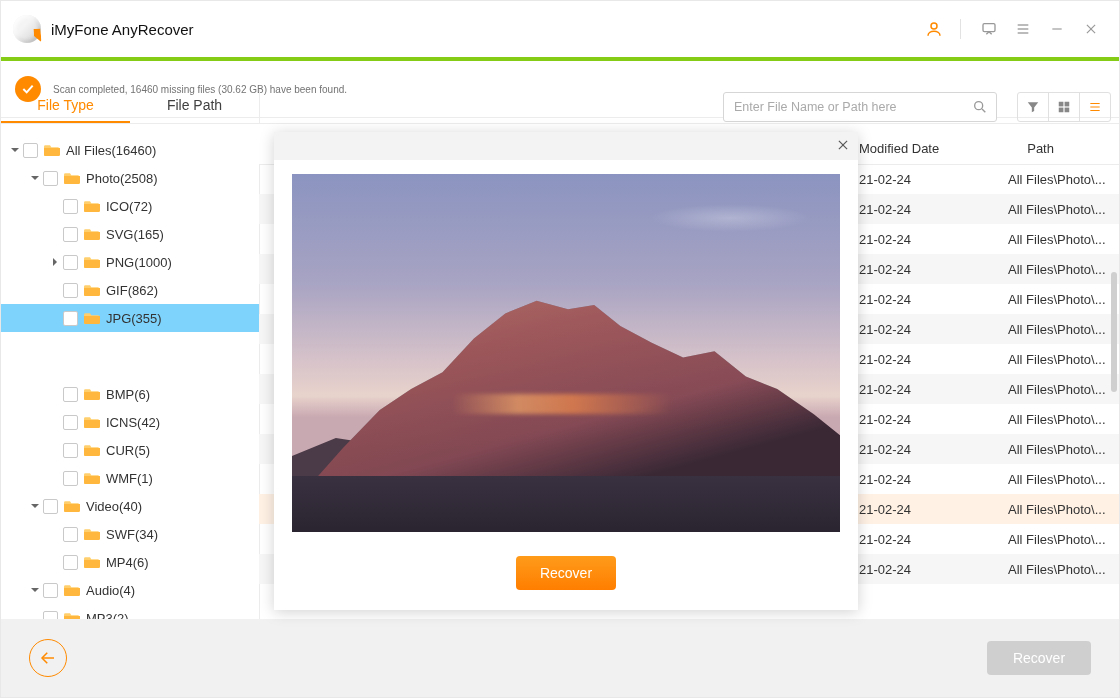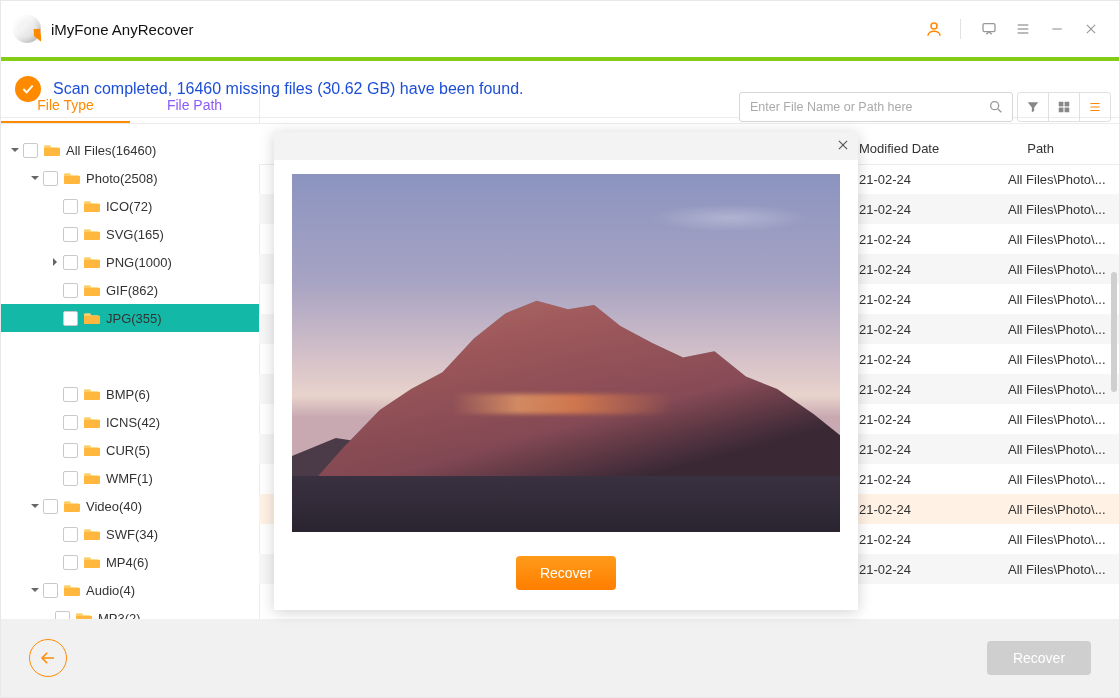--- a/index.html
+++ b/index.html
@@ -8,38 +8,38 @@
 .logo{width:28px;height:28px;border-radius:50%;background:linear-gradient(135deg,#f4f4f4 40%,#dcdcdc 80%);position:relative;margin-right:10px;box-shadow:inset 2px 2px 4px rgba(255,255,255,.9),inset -2px -2px 4px rgba(0,0,0,.15)}
 .logo::after{content:"";position:absolute;right:0;bottom:0;width:14px;height:14px;border-right:7px solid #ff8a00;border-bottom:7px solid transparent;box-sizing:border-box;transform:rotate(-5deg);border-radius:0 0 3px 0}
 .apptitle{font-size:15px;color:#111}
 .spacer{flex:1}
 .tb-icon{width:32px;height:32px;display:flex;align-items:center;justify-content:center;color:#999;margin-left:2px}
 .tb-icon.accent{color:#ff8a00}
 .tb-icon svg{display:block}
 .statusbar{height:56px;display:flex;align-items:center;padding:0 14px;border-bottom:1px solid #ececec}
 .status-circle{width:26px;height:26px;border-radius:50%;background:#ff8a00;display:flex;align-items:center;justify-content:center;margin-right:12px}
 .status-circle svg{display:block}
-.status-text{font-size:16px;color:#1d4ed8}
+.status-text{font-size:10px;color:#737373}
 .toolbar{position:absolute;top:88px;left:0;right:0;height:34px;border-bottom:1px solid #ececec;display:flex;align-items:stretch}
 .tabs{width:258px;height:34px;display:flex;border-right:1px solid #ececec}
-.tab{flex:1;display:flex;align-items:center;justify-content:center;font-size:14px;color:#8b5cf6;border-bottom:2px solid transparent}
+.tab{flex:1;display:flex;align-items:center;justify-content:center;font-size:14px;color:#404040;border-bottom:2px solid transparent}
 .tab.active{color:#ff8a00;border-bottom-color:#ff8a00}
-.toolbar-right{position:absolute;right:8px;top:3px;display:flex;align-items:center;gap:4px}
+.toolbar-right{position:absolute;right:8px;top:3px;display:flex;align-items:center;gap:20px}
 .searchbox{width:256px;height:28px;border:1px solid #d6d6d6;border-radius:3px;display:flex;align-items:center;padding:0 8px;color:#999;background:#fff}
 .searchbox input{flex:1;border:none;outline:none;font-size:12.5px;color:#333}
 .searchbox input::placeholder{color:#aaa}
 .viewbtns{display:flex;border:1px solid #e0e0e0;border-radius:3px;overflow:hidden;height:28px}
 .viewbtn{width:30px;height:28px;display:flex;align-items:center;justify-content:center;color:#888;border-left:1px solid #e0e0e0}
 .viewbtn:first-child{border-left:none}
 .viewbtn.active{color:#ff8a00}
 .content{position:absolute;top:131px;left:0;right:0;bottom:78px}
 .sidebar{position:absolute;top:0;left:0;width:258px;bottom:0;border-right:1px solid #ececec;overflow:hidden}
 .tree{padding-top:4px}
 .node{height:28px;display:flex;align-items:center;font-size:13px;color:#333}
-.node.sel{background:#14b8a6}
+.node.sel{background:#7dd3fc}
 .twisty{width:16px;height:16px;display:flex;align-items:center;justify-content:center;color:#666;flex-shrink:0}
 .twisty svg{display:block}
 .cb{width:13px;height:13px;border:1px solid #c9c9c9;border-radius:2px;background:#fff;flex-shrink:0;margin-right:6px}
 .folder-icon{width:16px;height:14px;flex-shrink:0;margin-right:6px}
 .folder-icon svg{display:block}
 .node-label{white-space:nowrap}
 .main{position:absolute;top:0;left:258px;right:0;bottom:0}
 .list-header{height:32px;border-bottom:1px solid #ececec;display:flex;align-items:center;font-size:13px;color:#333;background:#fff}
 .col-date{position:absolute;left:858px;right:auto}
 .col-path{position:absolute;left:1007px}
@@ -338,21 +338,21 @@
           </span>
           <span class="cb"></span>
           <span class="folder-icon">
             <svg width="16" height="14" viewBox="0 0 24 20">
               <path fill="#ffcf6e" d="M2 3h7l2 3h11v11a2 2 0 0 1-2 2H2a2 2 0 0 1-2-2V5a2 2 0 0 1 2-2z"></path>
               <path fill="#ffb83d" d="M0 7h24v10a2 2 0 0 1-2 2H2a2 2 0 0 1-2-2z"></path>
             </svg>
           </span>
           <span class="node-label">Audio(4)</span>
         </div>
-        <div class="node" style="padding-left: 38px;">
+        <div class="node" style="padding-left: 26px;">
           <span class="twisty"></span>
           <span class="cb"></span>
           <span class="folder-icon">
             <svg width="16" height="14" viewBox="0 0 24 20">
               <path fill="#ffcf6e" d="M2 3h7l2 3h11v11a2 2 0 0 1-2 2H2a2 2 0 0 1-2-2V5a2 2 0 0 1 2-2z"></path>
               <path fill="#ffb83d" d="M0 7h24v10a2 2 0 0 1-2 2H2a2 2 0 0 1-2-2z"></path>
             </svg>
           </span>
           <span class="node-label">MP3(2)</span>
         </div>

